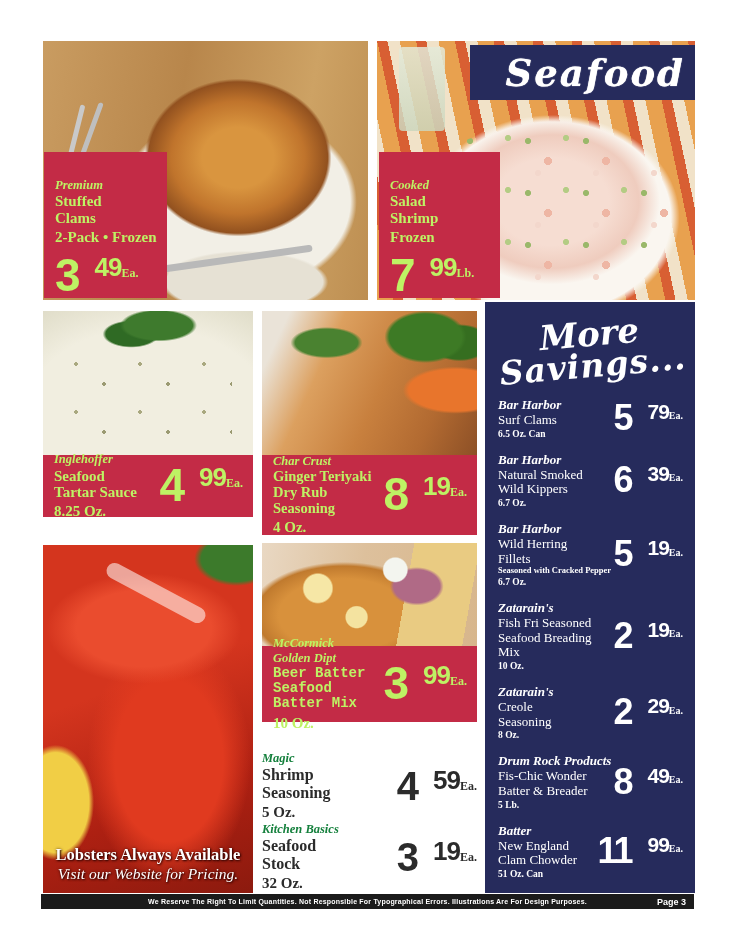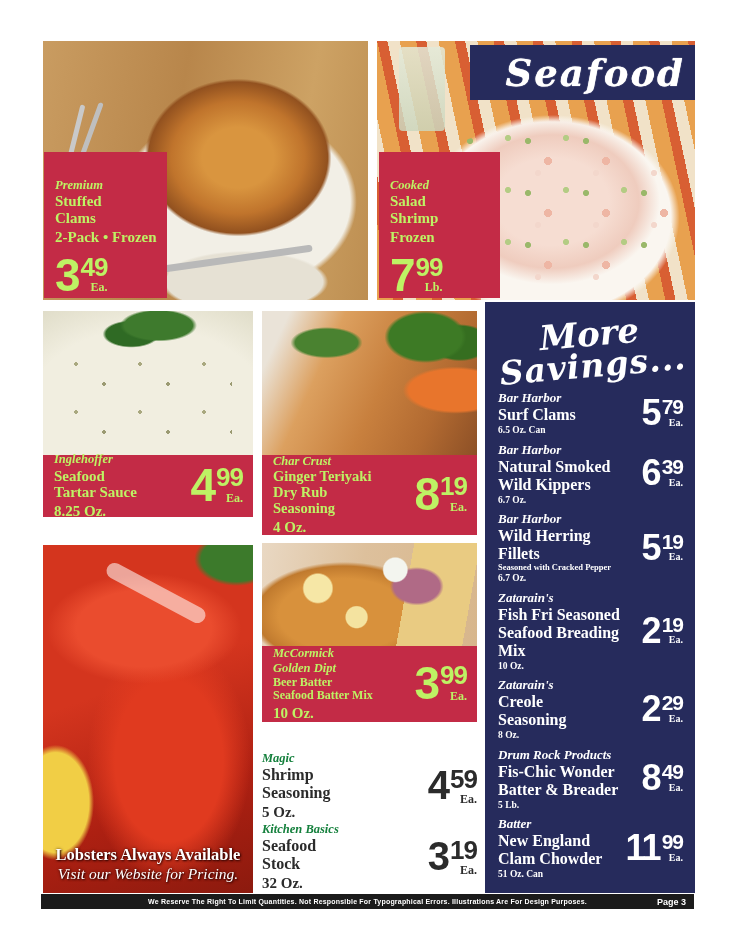--- a/index.html
+++ b/index.html
@@ -81,37 +81,37 @@
   .seafood-banner .script{font-size:37px;letter-spacing:2px;text-shadow:0 0 1px #fff;}
 
   .ms-panel{position:absolute;left:485px;top:302px;width:210px;height:591px;background:#262b5c;
     box-sizing:border-box;padding:12px 12px 14px 13px;display:flex;flex-direction:column;justify-content:space-between;}
   .ms-header{text-align:center;transform:rotate(-5deg);margin-top:4px;margin-bottom:2px;line-height:.95;}
   .ms-header .l1{font-size:34px;}
   .ms-header .l2{font-size:33px;letter-spacing:1px;}
   .ms-item{display:flex;justify-content:space-between;align-items:center;color:#ffffff;}
   .ms-left{max-width:128px;}
   .ms-brand{font-style:italic;font-weight:600;font-size:13px;line-height:1.15;}
-  .ms-name{font-weight:700;font-size:16px;line-height:1.12;white-space:pre-line;}
+  .ms-name{font-weight:400;font-size:13px;line-height:1.12;white-space:pre-line;}
   .ms-note{font-weight:700;font-size:8.5px;line-height:1.1;}
   .ms-note:empty{display:none;}
   .ms-size{font-weight:700;font-size:9.5px;margin-top:1px;}
 
   
   .tag{position:absolute;background:#c32b46;color:#bef264;box-sizing:border-box;}
   .brand{font-style:italic;font-weight:600;font-size:12.5px;line-height:1.15;white-space:pre-line;}
   .pname{font-weight:700;font-size:15px;line-height:1.08;white-space:pre-line;margin-top:1px;}
   .psize{font-weight:700;font-size:15px;margin-top:3px;}
   .tag-col{padding:26px 8px 8px 11px;}
   .tag-col .price{margin-top:10px;}
   .tag-row{display:flex;justify-content:space-between;align-items:center;padding:8px 10px 8px 11px;}
 
   .price{display:flex;align-items:flex-start;line-height:.85;font-family:"Liberation Sans",sans-serif;}
   .price .d{font-weight:700;font-size:46px;letter-spacing:-2px;}
-  .price .cu{display:flex;flex-direction:column;align-items:flex-end;margin-left:2px;}
+  .price .cu{display:flex;flex-direction:row;align-items:flex-end;margin-left:16px;}
   .price .c{font-weight:700;font-size:26px;letter-spacing:-1px;}
   .price .u{font-family:"Liberation Serif",serif;font-weight:700;font-size:12px;margin-top:4px;}
   .price.sm .d{font-size:36px;}
   .price.sm .c{font-size:21px;}
   .price.sm .u{font-size:10px;margin-top:3px;}
 
   
   .plain-item{position:absolute;display:flex;justify-content:space-between;align-items:center;color:#2b2b2b;box-sizing:border-box;}
   .plain-item .brand{color:#15803d;}
   .plain-item .price{color:#2b2b2b;}
@@ -346,21 +346,21 @@
       <div class="o1">Lobsters Always Available</div>
       <div class="o2">Visit our Website for Pricing.</div>
     </div>
   </div>
 
   <div class="photo photo-fish" style="left:262px;top:543px;width:215px;height:103px;"></div>
   <div class="tag tag-row" style="left:262px;top:646px;width:215px;height:76px;">
     <div>
       <div class="brand">McCormick
 Golden Dipt</div>
-      <div class="pname" style="font-size:12px;">Beer Batter
+      <div class="pname" style="font-size:14px;font-family:Liberation Mono, monospace;">Beer Batter
 Seafood Batter Mix</div>
       <div class="psize">10 Oz.</div>
     </div>
     <div class="price">
       <span class="d">3</span>
       <span class="cu">
           <span class="c">99</span>
           <span class="u">Ea.</span>
         </span>
     </div>

